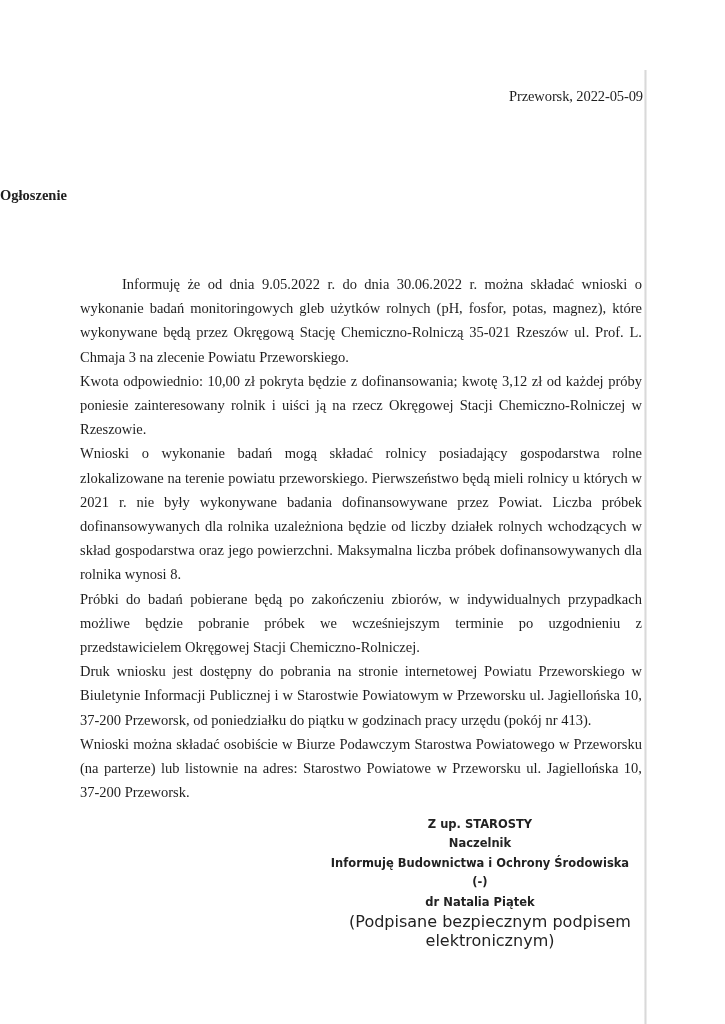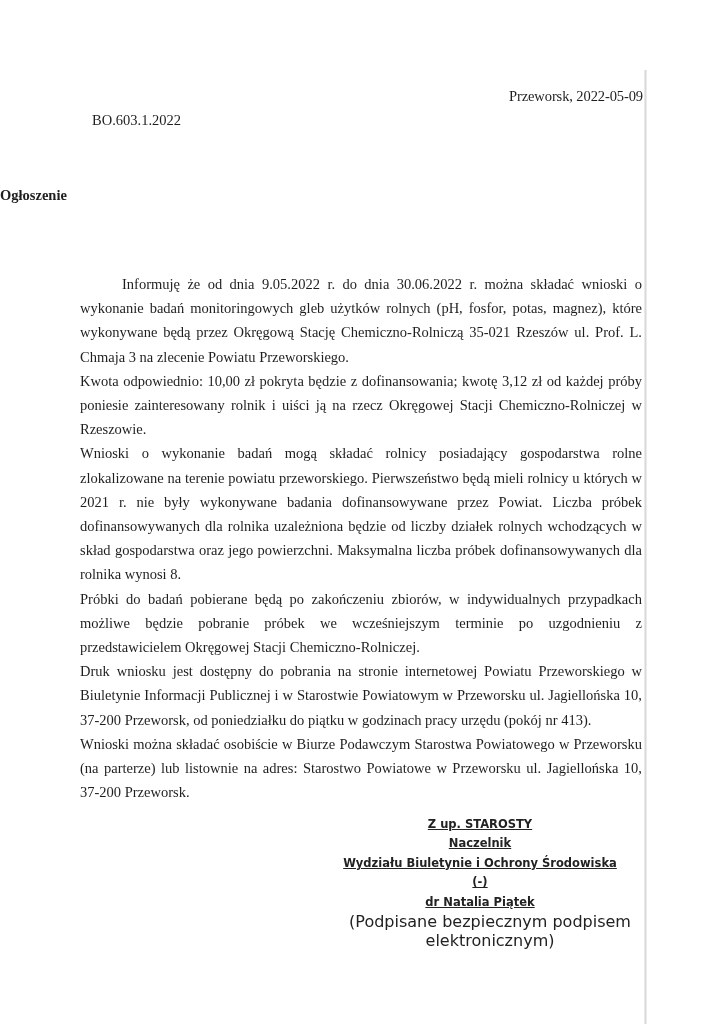--- a/index.html
+++ b/index.html
@@ -72,51 +72,50 @@
       position: absolute;
       left: 315px;
       width: 330px;
       top: 815px;
       text-align: center;
       font-family: "DejaVu Sans", "Liberation Sans", sans-serif;
       font-size: 11.5px;
       line-height: 19.4px;
       color: #222;
     }
-    .signature .b { font-weight: bold; text-decoration: underline; }
+    .signature .b { font-weight: bold; }
     .signature .note {
       font-size: 16px;
       font-weight: normal;
       margin-left: 20px;
     }
   </style>
 </head>
 <body>
 
 <div class="page">
   <div class="scan-edge"></div>
 
   <div class="place-date">Przeworsk, 2022-05-09</div>
 
   <div class="sender">
-    <div>BO.603.1.2022</div>
   </div>
 
   <div class="title">Ogłoszenie</div>
 
   <div class="body-text">
     <p class="indent">Informuję że od dnia 9.05.2022 r. do dnia 30.06.2022 r. można składać wnioski o wykonanie badań monitoringowych gleb użytków rolnych (pH, fosfor, potas, magnez), które wykonywane będą przez Okręgową Stację Chemiczno-Rolniczą 35-021 Rzeszów ul. Prof. L. Chmaja 3 na zlecenie Powiatu Przeworskiego.</p>
     <p>Kwota odpowiednio: 10,00 zł pokryta będzie z dofinansowania; kwotę 3,12 zł od każdej próby poniesie zainteresowany rolnik i uiści ją na rzecz Okręgowej Stacji Chemiczno-Rolniczej w Rzeszowie.</p>
     <p>Wnioski o wykonanie badań mogą składać rolnicy posiadający gospodarstwa rolne zlokalizowane na terenie powiatu przeworskiego. Pierwszeństwo będą mieli rolnicy u których w 2021 r. nie były wykonywane badania dofinansowywane przez Powiat. Liczba próbek dofinansowywanych dla rolnika uzależniona będzie od liczby działek rolnych wchodzących w skład gospodarstwa oraz jego powierzchni. Maksymalna liczba próbek dofinansowywanych dla rolnika wynosi 8.</p>
     <p>Próbki do badań pobierane będą po zakończeniu zbiorów, w indywidualnych przypadkach możliwe będzie pobranie próbek we wcześniejszym terminie po uzgodnieniu z przedstawicielem Okręgowej Stacji Chemiczno-Rolniczej.</p>
     <p>Druk wniosku jest dostępny do pobrania na stronie internetowej Powiatu Przeworskiego w Biuletynie Informacji Publicznej i w Starostwie Powiatowym w Przeworsku ul. Jagiellońska 10, 37-200 Przeworsk, od poniedziałku do piątku w godzinach pracy urzędu (pokój nr 413).</p>
     <p>Wnioski można składać osobiście w Biurze Podawczym Starostwa Powiatowego w Przeworsku (na parterze) lub listownie na adres: Starostwo Powiatowe w Przeworsku ul. Jagiellońska 10, 37-200 Przeworsk.</p>
   </div>
 
   <div class="signature">
     <div class="b">Z up. STAROSTY</div>
     <div class="b">Naczelnik</div>
-    <div class="b">Wydziału Biuletynie i Ochrony Środowiska</div>
+    <div class="b">Informuję Budownictwa i Ochrony Środowiska</div>
     <div class="b">(-)</div>
     <div class="b">dr Natalia Piątek</div>
     <div class="note">(Podpisane bezpiecznym podpisem elektronicznym)</div>
   </div>
 </div>
 
 </body></html>

